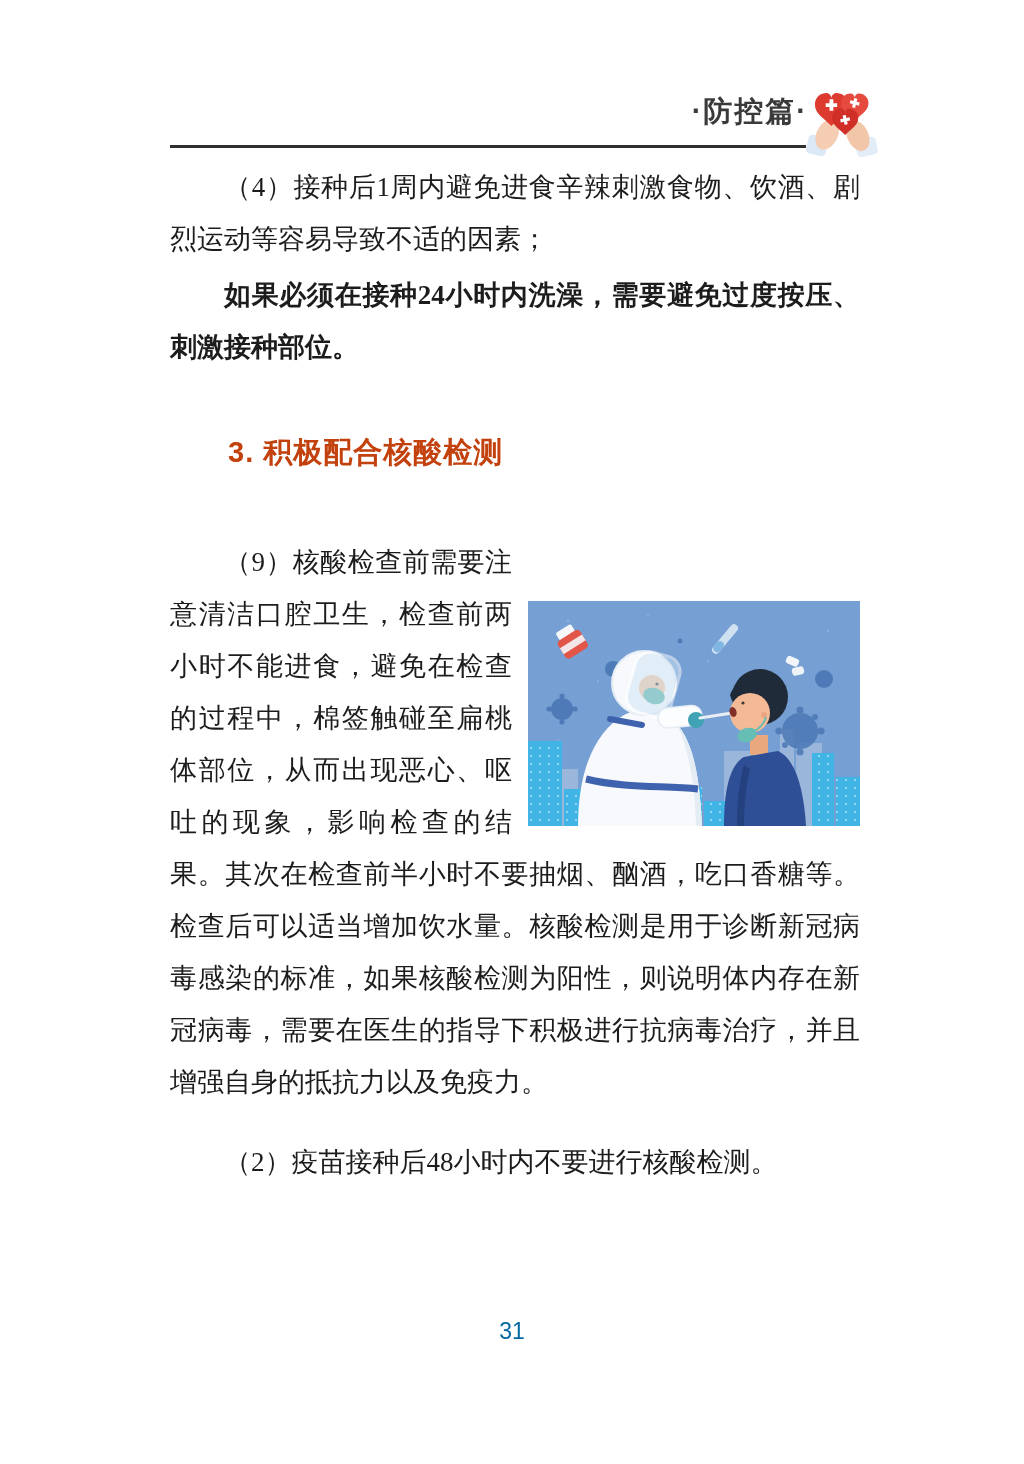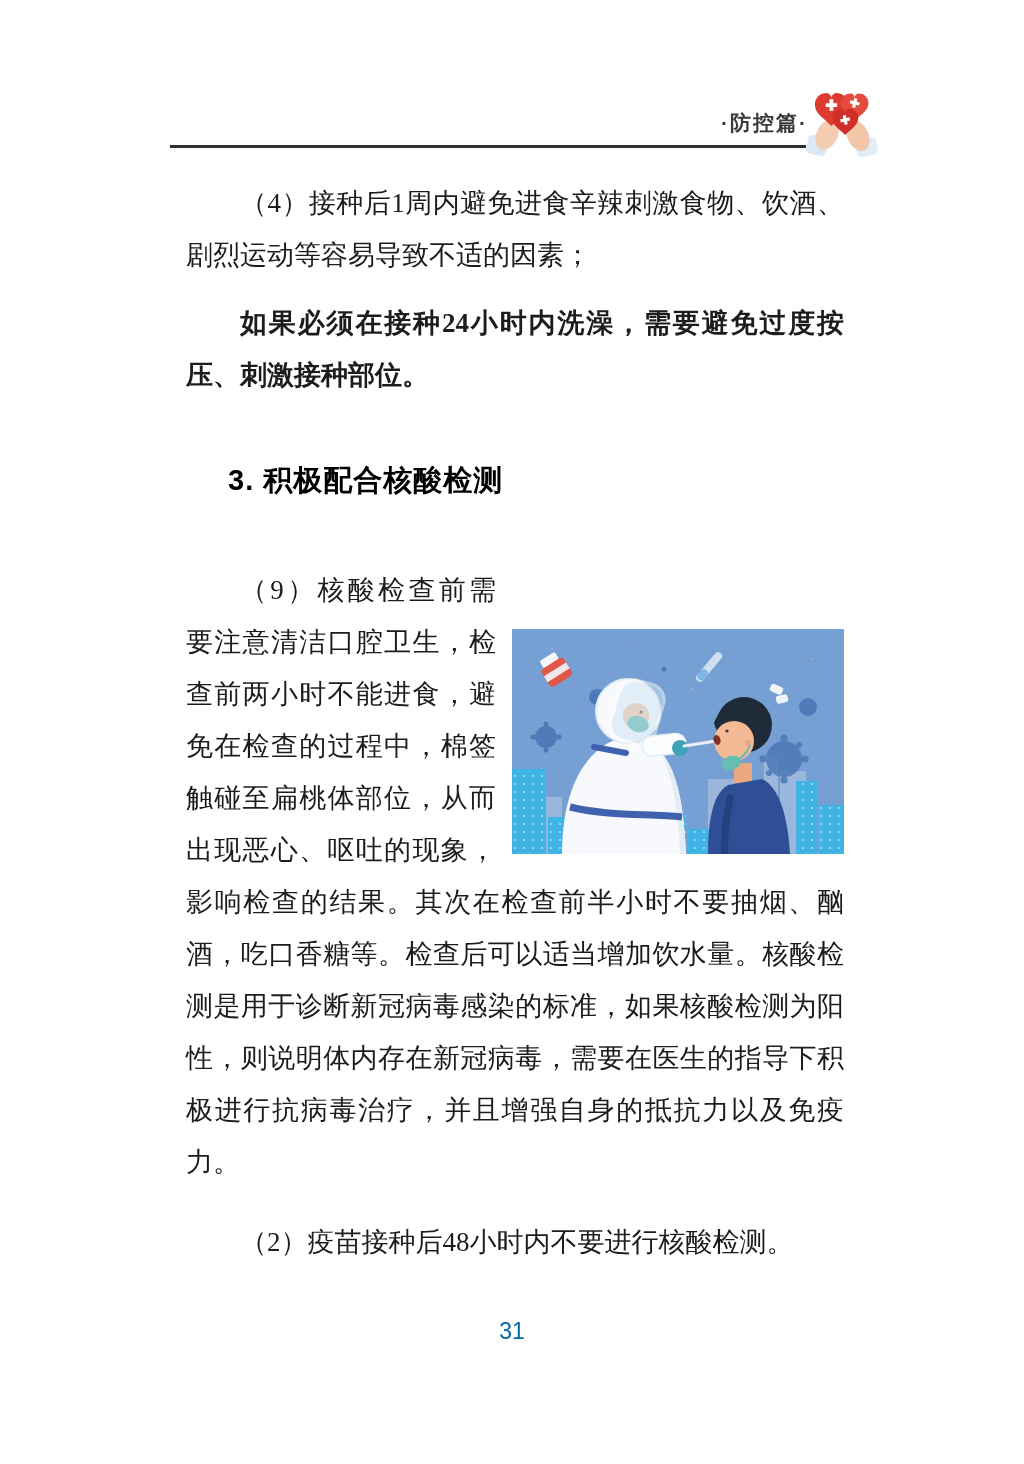--- a/index.html
+++ b/index.html
@@ -10,44 +10,44 @@
     overflow:hidden;
     font-family:"Liberation Serif","DejaVu Serif",serif;
     color:#1c1c1c;
   }
   
   .header-rule{
     position:absolute;left:170px;top:145px;
     width:636px;height:3px;background:#2f2f2f;
   }
   .header-label{
-    position:absolute;left:520px;top:108px;width:288px;
+    position:absolute;left:520px;top:96px;width:288px;
     text-align:right;
     font-family:"Liberation Sans","DejaVu Sans",sans-serif;
-    font-weight:bold;font-size:21px;line-height:30px;
+    font-weight:bold;font-size:29px;line-height:30px;
     letter-spacing:2px;color:#3a3a3a;
   }
   .header-icon{
     position:absolute;left:806px;top:86px;width:72px;height:72px;
   }
   .header-icon svg{display:block;width:100%;height:100%;}
   
   .body-copy{
     position:absolute;left:170px;top:161px;width:690px;
     font-size:27px;line-height:52px;
     text-align:justify;text-justify:inter-ideograph;
   }
-  .body-copy p{margin:16px;text-indent:2em;}
+  .body-copy p{margin:0;text-indent:2em;}
   .body-copy p.p-5{margin-top:8px;}
   .body-copy p.p-shower{margin-top:4px;font-weight:bold;}
   .body-copy h2{
     margin:57px 0 62px 0;text-indent:2em;
     font-family:"Liberation Sans","DejaVu Sans",sans-serif;
     font-weight:bold;font-size:29px;line-height:44px;
-    letter-spacing:1px;color:#000000;
+    letter-spacing:1px;color:#c2410c;
   }
   .body-copy p.p-last{margin-top:28px;}
   
   .figure{
     float:right;width:332px;height:225px;
     margin:65px 0 0 16px;
   }
   .figure svg{display:block;width:332px;height:225px;}
   
   .page-number{

